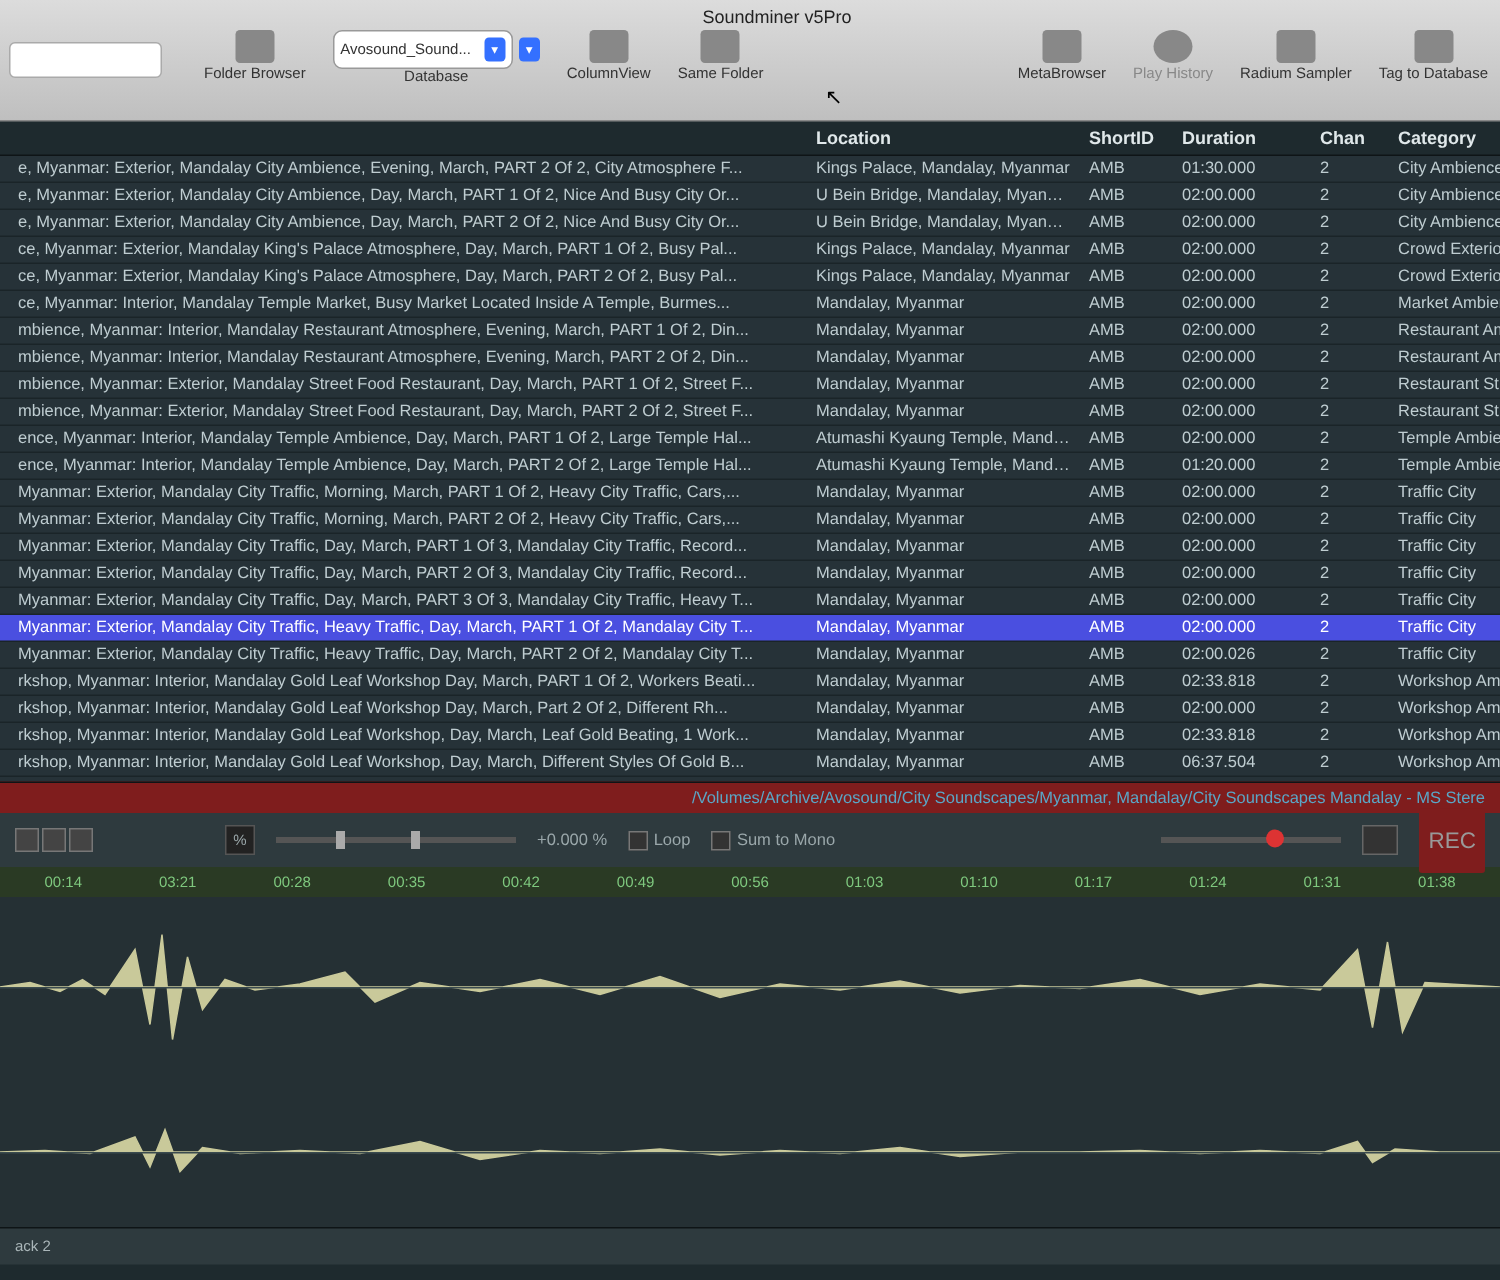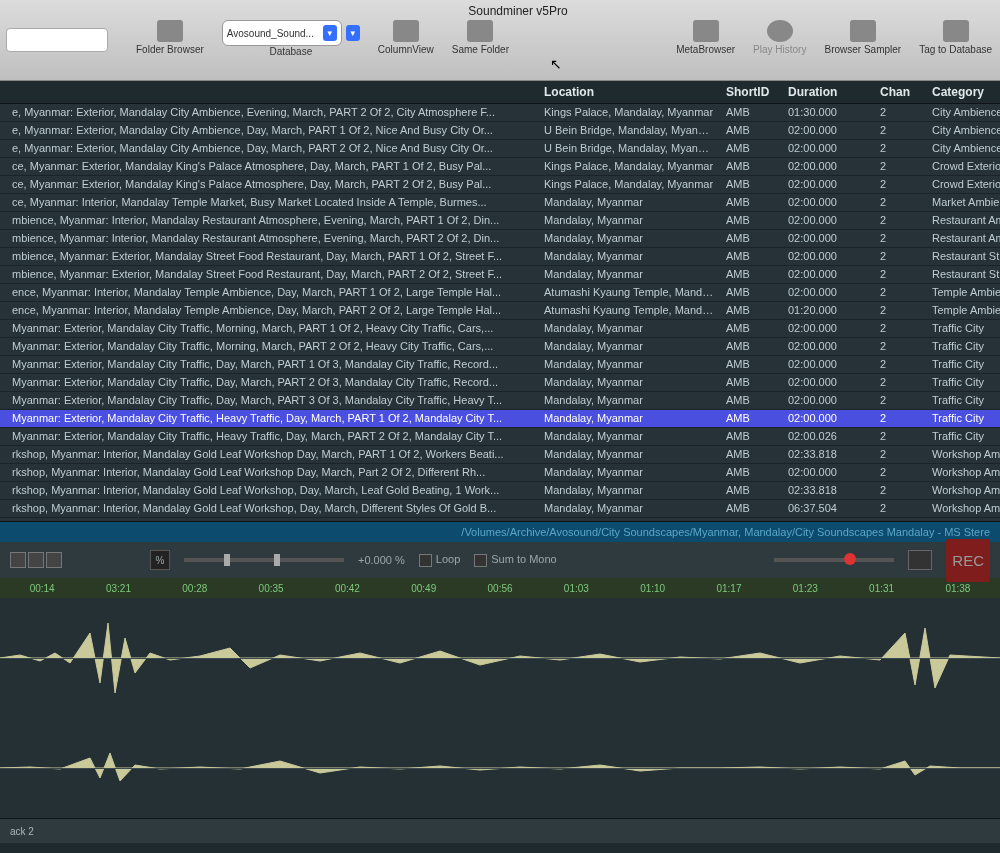--- a/index.html
+++ b/index.html
@@ -17,21 +17,21 @@
   table{width:100%;border-collapse:collapse;table-layout:fixed;}
   th{background:#1e2a2e;color:#e0e8ea;font-weight:bold;text-align:left;padding:4px 6px;border-bottom:1px solid #0e1416;font-size:12px;}
   td{padding:1px 6px;border-bottom:1px solid #1a2428;white-space:nowrap;overflow:hidden;text-overflow:ellipsis;color:#bfcdd1;font-size:11px;line-height:15px;}
   tr.sel td{background:#4a4fe0;color:#fff;}
   .col-desc{width:520px;padding-left:12px;}
   .col-loc{width:170px;}
   .col-sid{width:50px;}
   .col-dur{width:80px;}
   .col-chan{width:40px;margin-top:16px;}
   .col-cat{width:140px;}
-  .pathbar{background:#0c4a6e;color:#5aa7c7;font-size:11px;text-align:right;padding:4px 10px;border-top:1px solid #0e1416;}
+  .pathbar{background:#7f1d1d;color:#5aa7c7;font-size:11px;text-align:right;padding:4px 10px;border-top:1px solid #0e1416;}
   .transport{background:#2e3a3e;height:36px;display:flex;align-items:center;padding:0 10px;gap:14px;color:#9aa7aa;font-size:11px;}
   .play-btns{display:flex;gap:2px;}
   .pbtn{width:14px;height:14px;border:1px solid #777;background:#444;}
   .pct-icon{width:18px;height:18px;background:#222;border:1px solid #555;display:flex;align-items:center;justify-content:center;font-size:10px;}
   .slider{width:160px;height:4px;background:#555;position:relative;}
   .slider .thumb{position:absolute;top:-4px;width:6px;height:12px;background:#aaa;}
   .chk{width:11px;height:11px;border:1px solid #777;display:inline-block;vertical-align:middle;margin-right:4px;background:#333;}
   .volume{width:120px;height:4px;background:#555;position:relative;}
   .volume .dot{position:absolute;top:-5px;left:70px;width:12px;height:12px;border-radius:50%;background:#d33;}
   .grid-icon{width:22px;height:18px;border:1px solid #666;background:#333;}
@@ -83,21 +83,21 @@
     <div class="tb-item">
       <div class="tb-icon"></div>
       <span>MetaBrowser</span>
     </div>
     <div class="tb-item">
       <div class="tb-icon" style="border-radius:50%"></div>
       <span style="color:#888">Play History</span>
     </div>
     <div class="tb-item">
       <div class="tb-icon"></div>
-      <span>Browser Sampler</span>
+      <span>Radium Sampler</span>
     </div>
     <div class="tb-item">
       <div class="tb-icon"></div>
       <span>Tag to Database</span>
     </div>
   </div>
 </div>
 
 <div class="table-wrap">
   <table>
@@ -337,21 +337,21 @@
     <span>00:14</span>
     <span>03:21</span>
     <span>00:28</span>
     <span>00:35</span>
     <span>00:42</span>
     <span>00:49</span>
     <span>00:56</span>
     <span>01:03</span>
     <span>01:10</span>
     <span>01:17</span>
-    <span>01:23</span>
+    <span>01:24</span>
     <span>01:31</span>
     <span>01:38</span>
   </div>
 
 <div class="wave-area">
   <div class="wave-track t1">
     <div class="wave-mid"></div>
     <svg class="wave-svg" viewBox="0 0 1000 90" preserveAspectRatio="none">
       <polyline fill="#c9c99a" stroke="#c9c99a" stroke-width="1" points="0,45 20,42 40,48 55,40 70,50 90,20 100,70 108,10 115,80 125,25 135,60 150,40 170,47 200,43 230,35 250,55 280,42 320,48 360,40 400,50 440,38 480,52 520,43 560,47 600,41 640,49 680,44 720,46 760,40 800,50 840,43 880,47 905,20 915,72 925,15 935,75 950,42 1000,45 1000,45 0,45"></polyline>
     </svg>

